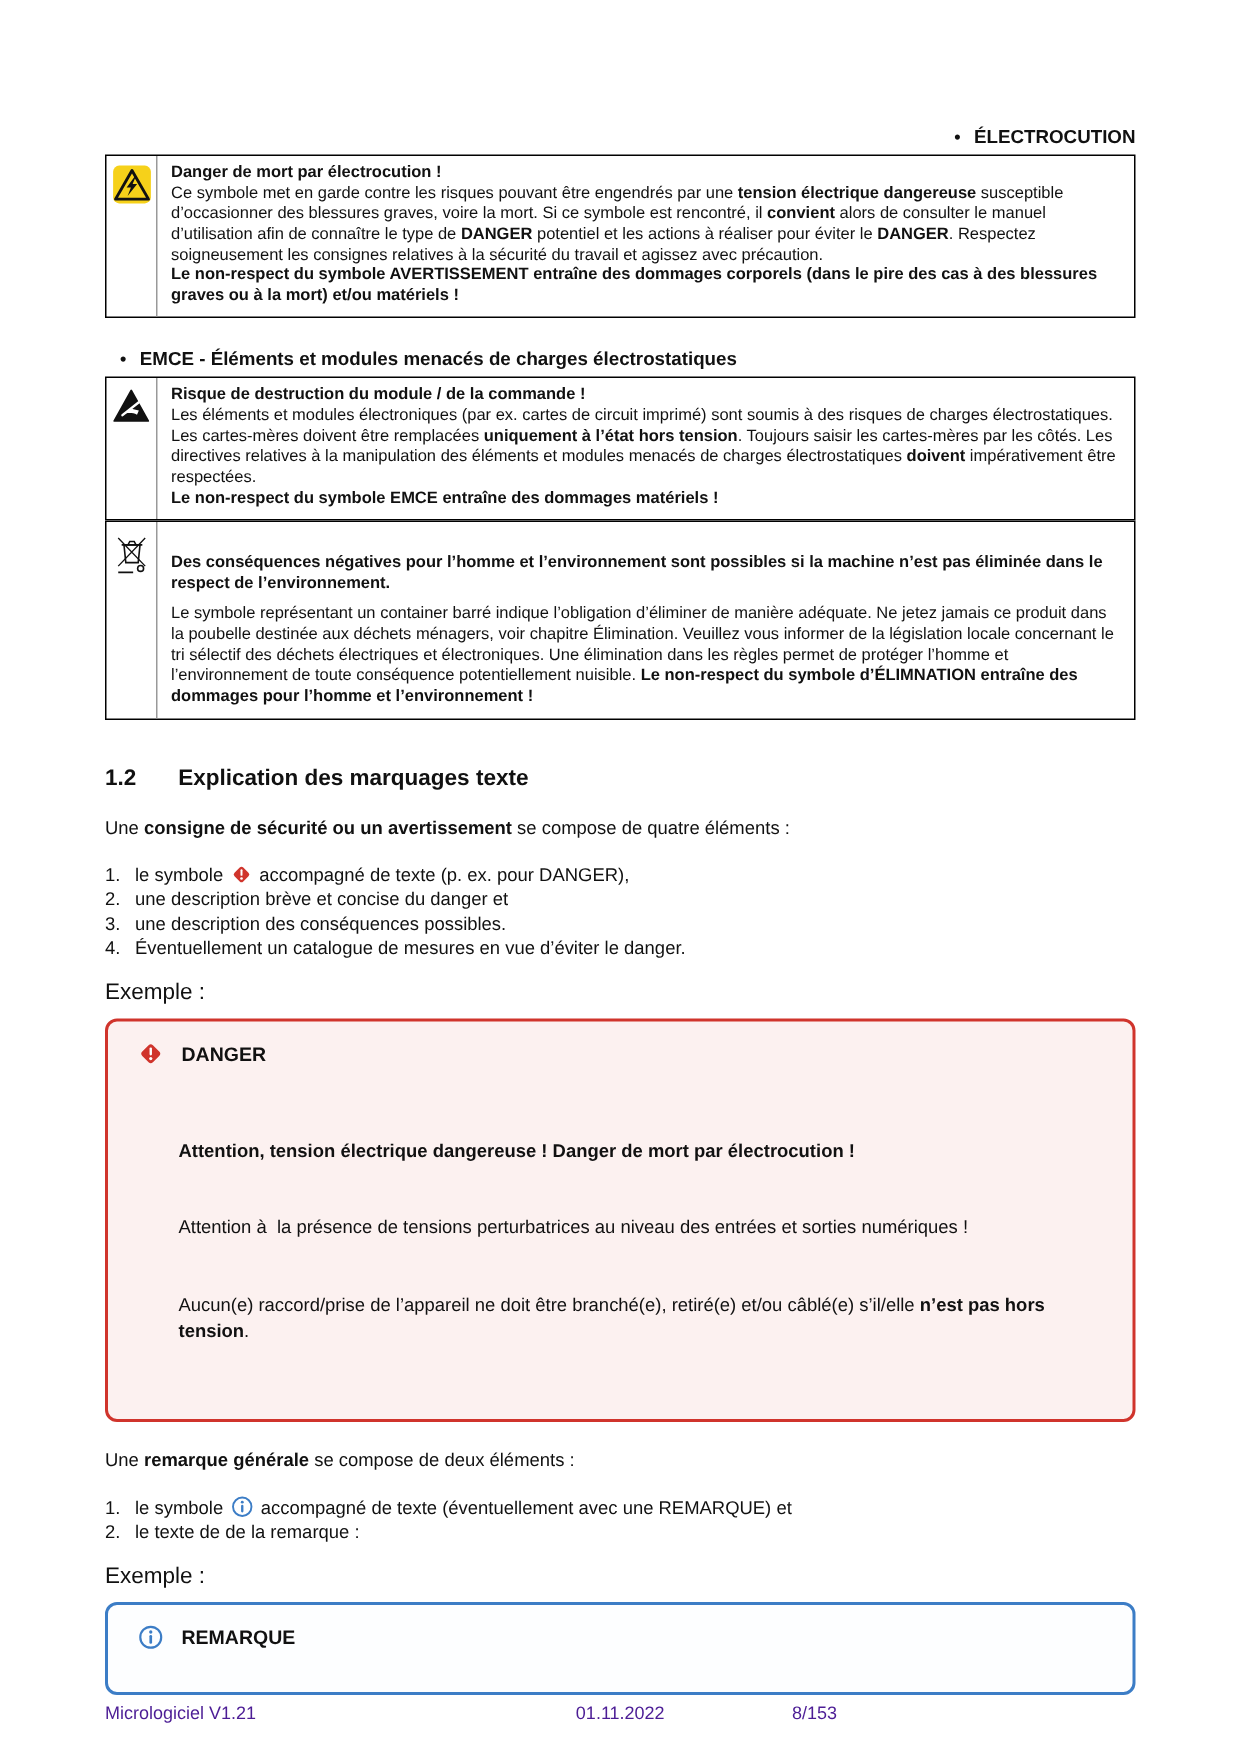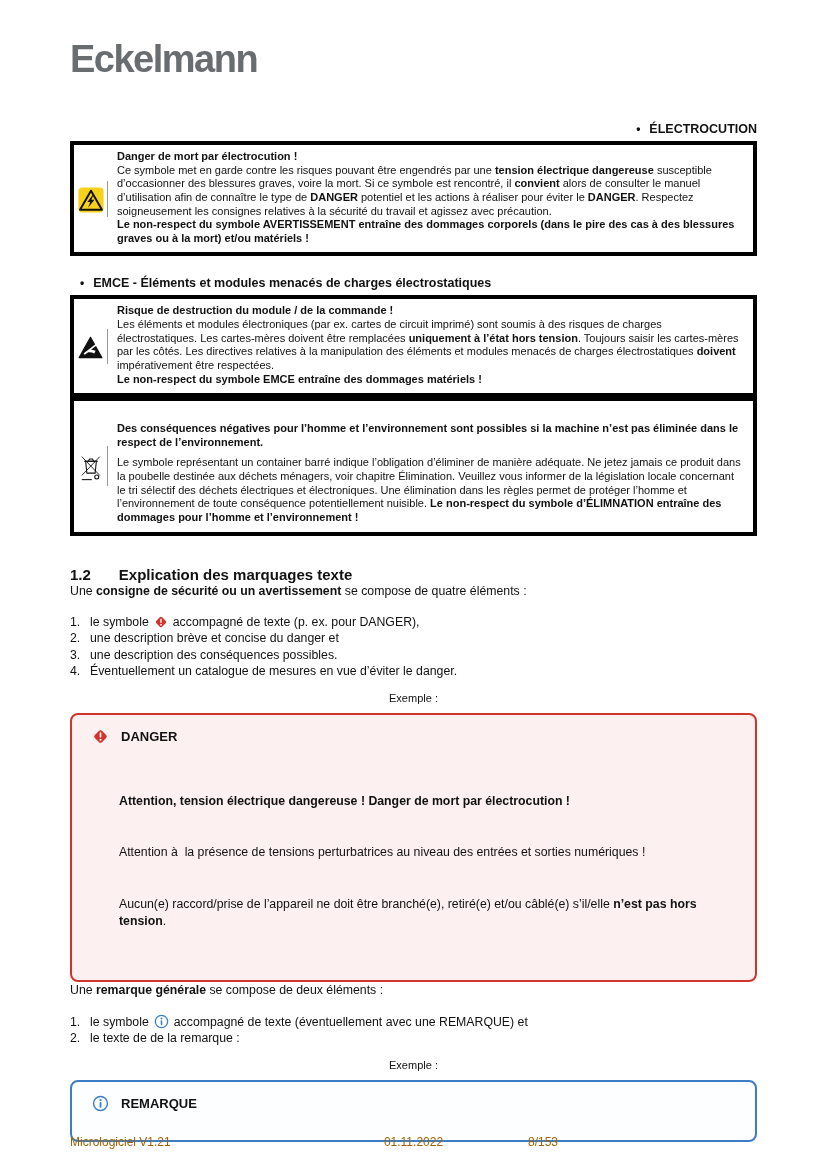--- a/index.html
+++ b/index.html
@@ -16,72 +16,71 @@
     line-height:1;
   }
 
   .bullet-heading {
     margin:20px 0 5px 10px; font-size:12.5px; font-weight:bold;
     display:flex; align-items:baseline;
   }
   .bullet-heading.first { margin-top:44px;justify-content:flex-end; }
   .bullet-heading::before { content:"•"; font-size:12px; margin-right:9px; }
 
-  .warnbox { display:flex; border:4px solid #000000; background:#fff;align-items:center; }
+  .warnbox { display:flex; border:1px solid #000000; background:#fff; }
   .warnbox .icon-cell {
     flex:0 0 34px; padding:6px 0 0 4px; border-right:1px solid #999;
   }
   .warnbox .text-cell {
     flex:1; padding:5px 9px 7px 9px; font-size:11px; line-height:1.24;
   }
   .wtitle { font-weight:bold; }
   .wtitle.gap { margin-bottom:7px;margin-top:16px; }
   .wbody { white-space:pre-wrap; }
   .b { font-weight:bold; }
 
   .sec-heading { margin-top:30px; font-size:15px; font-weight:bold; }
   .sec-heading .h-num { margin-right:28px; }
 
-  .para { font-size:12.3px; line-height:1.35; }
+  .para { margin-top:17px; font-size:12.3px; line-height:1.35; }
 
   .numlist { margin-top:15px; font-size:12.3px; line-height:1.33; }
   .numlist .row { display:flex; align-items:baseline; }
   .numlist .num { flex:0 0 20px; }
   .numlist .itext { flex:1; }
   .inline-icon { vertical-align:-3px; margin:0 5px; }
 
-  .example { margin-top:13px; font-size:11px;text-align:center; }
+  .example { margin-top:13px; font-size:15px; }
 
   .alertbox {
     margin-top:9px; border-radius:8px; padding:13px 18px 15px 20px;
   }
   .alertbox.danger { border:2px solid #d0342c; background:#fcf1f0; }
   .alertbox.note   { border:2px solid #3c7dc6; background:#fdfeff; }
   .alertbox .hdr { display:flex; align-items:center; font-weight:bold; font-size:13px; }
   .alertbox .hdr svg { margin-right:12px; }
   .alertbox .bodytext {
     margin-left:27px; margin-top:13px; font-size:12.3px; line-height:1.4;
     white-space:pre-wrap;
   }
   .alertbox .bodytext .ln { white-space:pre-wrap; }
 
   .footer {
     position:absolute; left:70px; right:70px; bottom:20px;
-    display:flex; font-size:12px; color:#a16207;
+    display:flex; font-size:12px; color:#4c1d95;
   }
   .footer .f-left { flex:1; text-align:left; }
   .footer .f-center { flex:1; text-align:center; }
   .footer .f-right { flex:1; text-align:left; }
 </style>
 </head>
 <body>
 
 <div class="page">
 
-  <div class="logo">Eckelmann</div>
 
   <div class="bullet-heading first">
     <span>ÉLECTROCUTION</span>
   </div>
   <div class="warnbox">
     <div class="icon-cell">
       <svg viewBox="0 0 32 32" width="26" height="26">
         <rect x="0.5" y="0.5" width="31" height="31" rx="5" fill="#f6d11a"></rect>
         <path d="M16 4.5 L29.5 28 H2.5 Z" fill="none" stroke="#111" stroke-width="2.4" stroke-linejoin="round"></path>
         <path d="M18.4 9.2 L11.6 18.4 h3.5 L12.4 25.4 l7.8 -9.8 h-3.7 l2.5 -6 z" fill="#111"></path>

